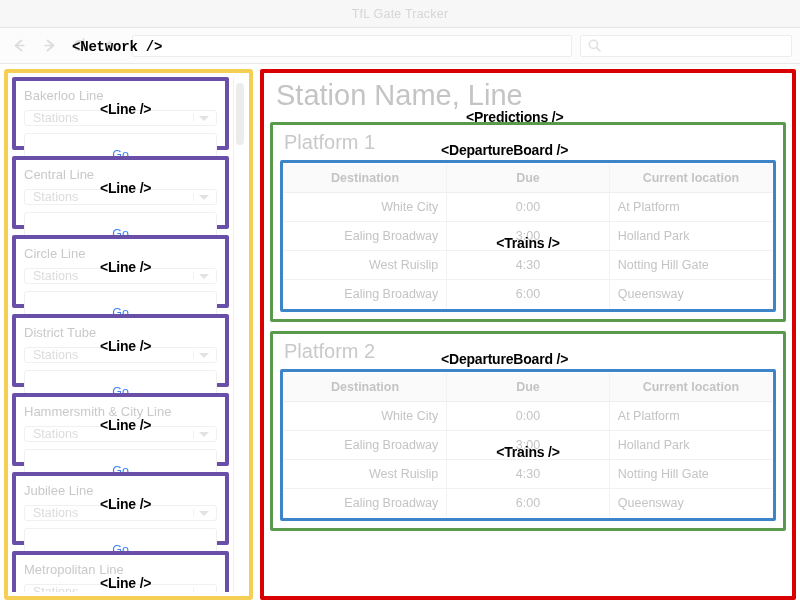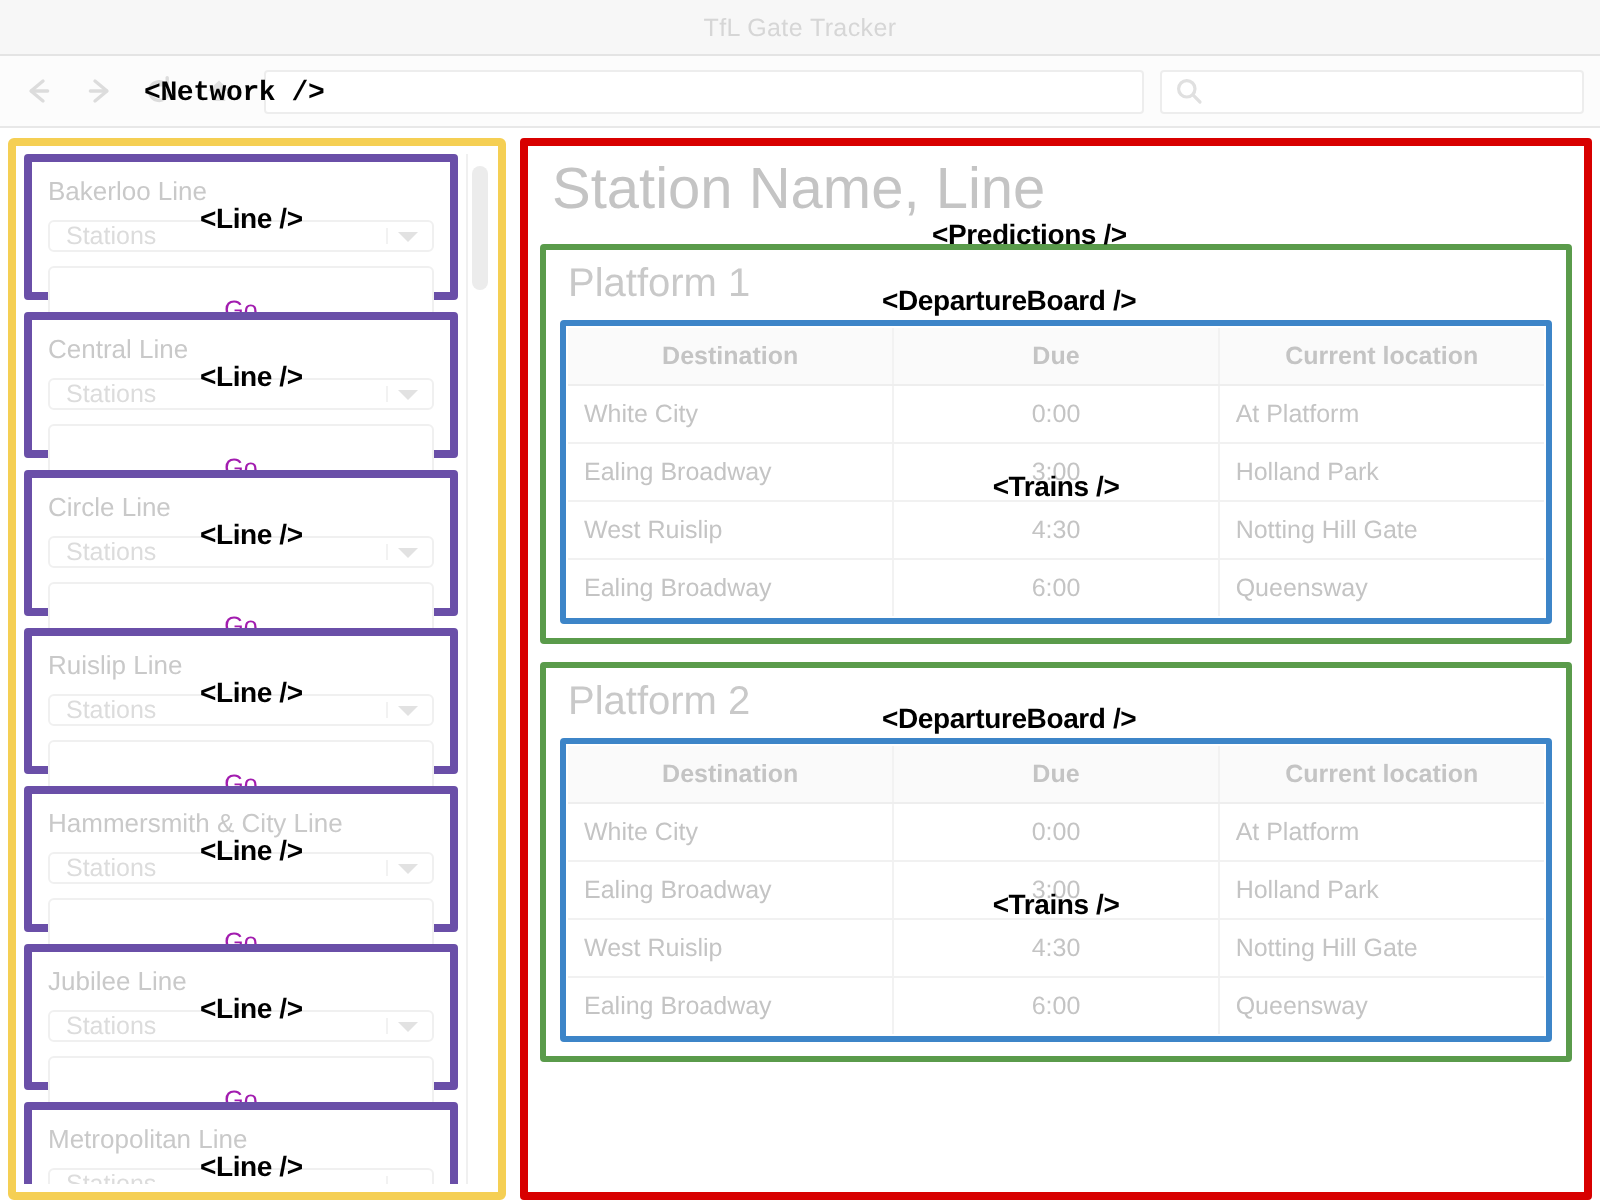--- a/index.html
+++ b/index.html
@@ -199,21 +199,21 @@
   }
   .go-btn {
     flex: 0 0 44px;
     background: #ffffff;
     border: 1px solid #f0f0f0;
     border-radius: 3px;
     display: flex;
     align-items: center;
     justify-content: center;
     font-size: 12.5px;
-    color: #a21caf;
+    color: #3b82f6;
   }
   .line-tag { left: 84px; top: 20px; }
 
   
   .main {
     flex: 1 1 auto;
     height: 100%;
     position: relative;
     overflow: hidden;
   }
@@ -277,21 +277,21 @@
     font-size: 12.5px;
     color: #c4c4c4;
     padding: 7px 8px;
     border-bottom: 1px solid #f1f1f1;
     border-right: 1px solid #f2f2f2;
     white-space: nowrap;
     overflow: hidden;
   }
   .trains td:last-child { border-right: none; }
   .trains tr:last-child td { border-bottom: none; }
-  .td-dest { text-align: left; width: 44%; }
+  .td-dest { text-align: right; width: 44%; }
   .td-due  { text-align: center; width: 27%; }
   .td-loc  { text-align: left; width: 29%; }
   .trains-tag {
     left: 50%;
     transform: translateX(-50%);
     top: 72px;
   }
 </style>
 </head>
 <body>
@@ -379,21 +379,21 @@
                 <span class="ph">Stations</span>
                 <span class="sel-divider"></span>
                 <span class="caret"></span>
               </div>
               <div class="go-btn">Go</div>
             </div>
             <span class="tag line-tag">&lt;Line /&gt;</span>
           </div>
 
           <div class="line-card frame frame-line">
-            <div class="line-title">Ruislip Line</div>
+            <div class="line-title">District Tube</div>
             <div class="line-controls">
               <div class="station-select">
                 <span class="ph">Stations</span>
                 <span class="sel-divider"></span>
                 <span class="caret"></span>
               </div>
               <div class="go-btn">Go</div>
             </div>
             <span class="tag line-tag">&lt;Line /&gt;</span>
           </div>

